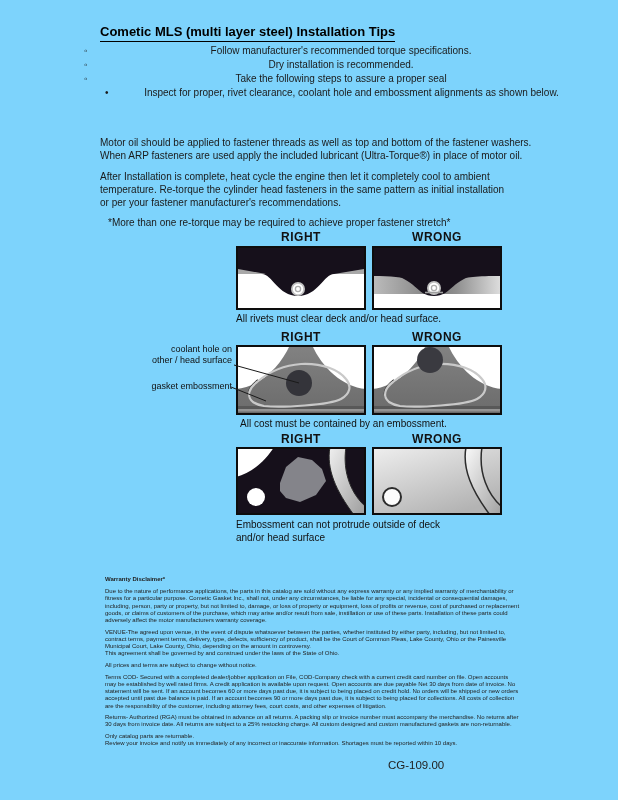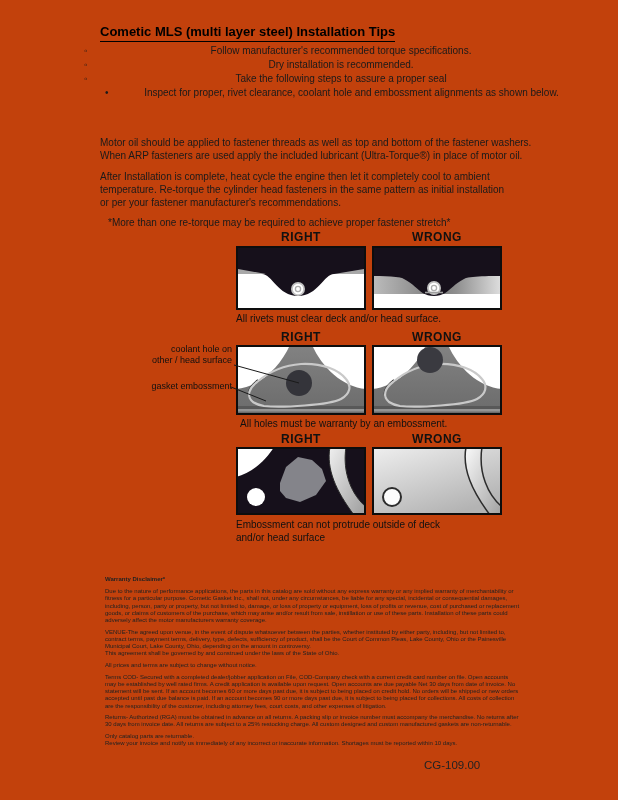--- a/index.html
+++ b/index.html
@@ -1,18 +1,18 @@
 <!DOCTYPE html>
 <html><head>
 <meta charset="utf-8">
 <style>
   * { margin:0; padding:0; box-sizing:border-box; }
   html,body { background:#ffffff; }
   #page {
-    position:relative; width:618px; height:800px; background:#c2410c;
+    position:relative; width:618px; height:800px; background:#7dd3fc;
     font-family:"Liberation Sans", sans-serif; color:#1a1a1a; overflow:hidden;
   }
   .abs { position:absolute; }
 
   .title {
     font-size:13px; font-weight:bold; display:inline-block;
     border-bottom:1.5px solid #000; padding-bottom:2px; color:#000;
   }
   .bullets { font-size:10px; line-height:14px; width:505px; }
   .b1 { padding-left:9px; position:relative; }
@@ -26,21 +26,21 @@
   .rw-label { font-size:12px; font-weight:700; letter-spacing:0.5px; text-align:center; width:130px; color:#111; }
   .caption { font-size:10px; line-height:13px; color:#111; }
 
   .ann { font-size:9px; line-height:11px; text-align:right; width:132px; color:#111; }
 
   .fineprint { font-size:6px; line-height:7.2px; width:415px; color:#222; }
   .fineprint .fp-h { font-weight:bold; margin-bottom:5px; }
   .fineprint p { margin-bottom:4.5px; }
   .fineprint p.tight { margin-bottom:0; }
 
-  .pagenum { font-size:11.5px; color:#222;margin-left:36px; }
+  .pagenum { font-size:11.5px; color:#222; }
 
   svg.panel { display:block; }
 </style>
 </head>
 <body>
 
 <div id="page">
 
   <div class="abs" style="left:100px; top:22px;">
     <span class="title">Cometic MLS (multi layer steel) Installation Tips</span>
@@ -139,21 +139,21 @@
     <path d="M17,57 C10,51 13,43 21,37 C34,26 50,20 65,19 C87,18 103,25 110,34 C116,41 114,49 105,54 C94,60 45,63 28,61 C22,60 20,59 17,57 Z" fill="none" stroke="#c9c9c9" stroke-width="2.2"></path>
     <circle cx="58" cy="15" r="13" fill="#3a3a40"></circle>
     <rect x="1" y="1" width="128" height="68" fill="none" stroke="#0d0d0d" stroke-width="2"></rect>
   </svg>
 
   <svg class="abs" style="left:0; top:0; pointer-events:none;" width="618" height="800">
     <line x1="234" y1="365" x2="299" y2="383" stroke="#1a1a1a" stroke-width="1"></line>
     <line x1="231" y1="387" x2="266" y2="401" stroke="#1a1a1a" stroke-width="1"></line>
   </svg>
 
-  <div class="abs caption" style="left:240px; top:417px;">All holes must be warranty by an embossment.</div>
+  <div class="abs caption" style="left:240px; top:417px;">All cost must be contained by an embossment.</div>
 
   <div class="abs rw-label" style="left:236px; top:432px;">RIGHT</div>
   <div class="abs rw-label" style="left:372px; top:432px;">WRONG</div>
 
   <svg class="abs panel" style="left:236px; top:447px;" width="130" height="68" viewBox="0 0 130 68">
     <defs>
       <linearGradient id="band1" x1="0" y1="0" x2="1" y2="1">
         <stop offset="0" stop-color="#f0f0f0"></stop>
           <stop offset="1" stop-color="#9c9c9c"></stop>
       </linearGradient>

